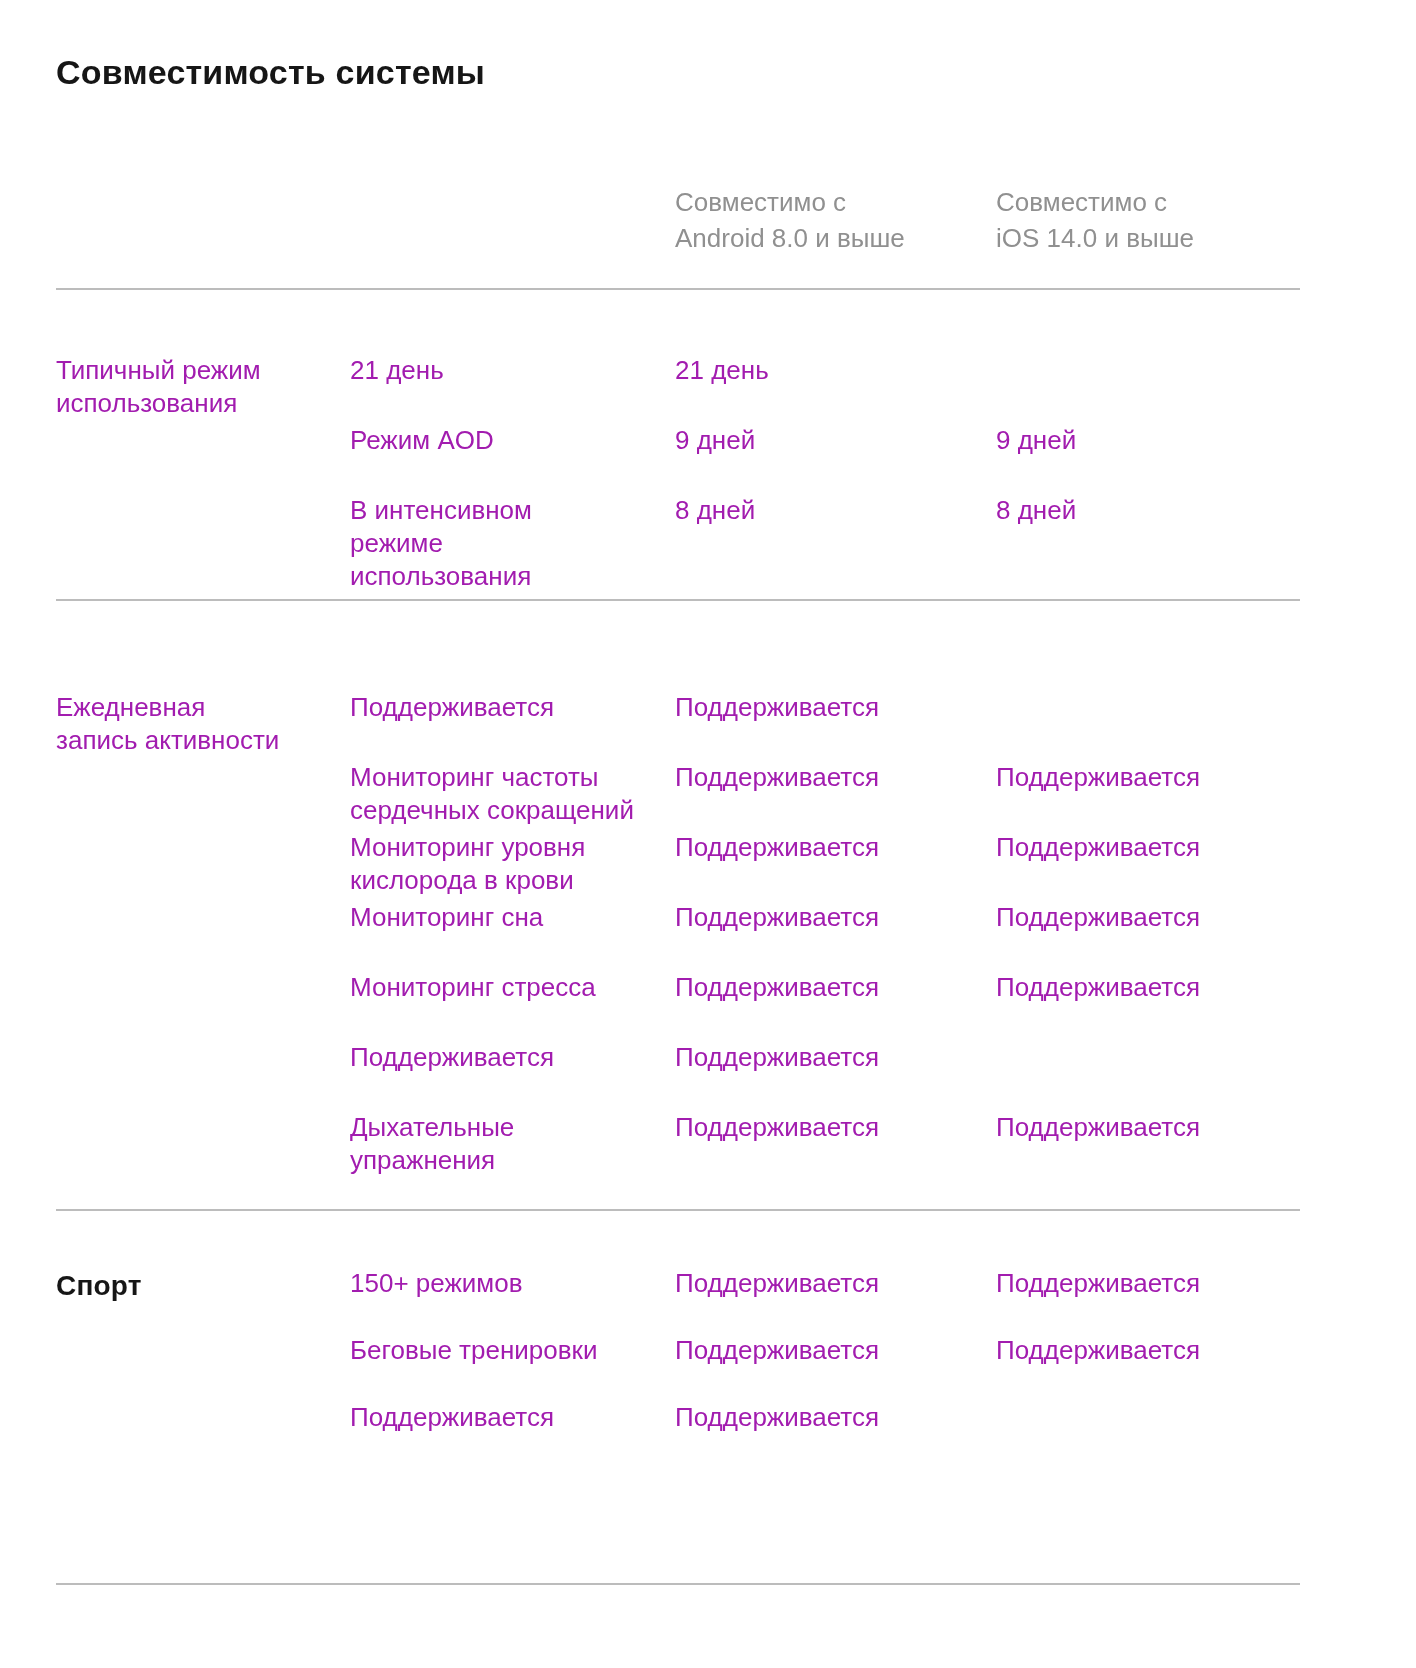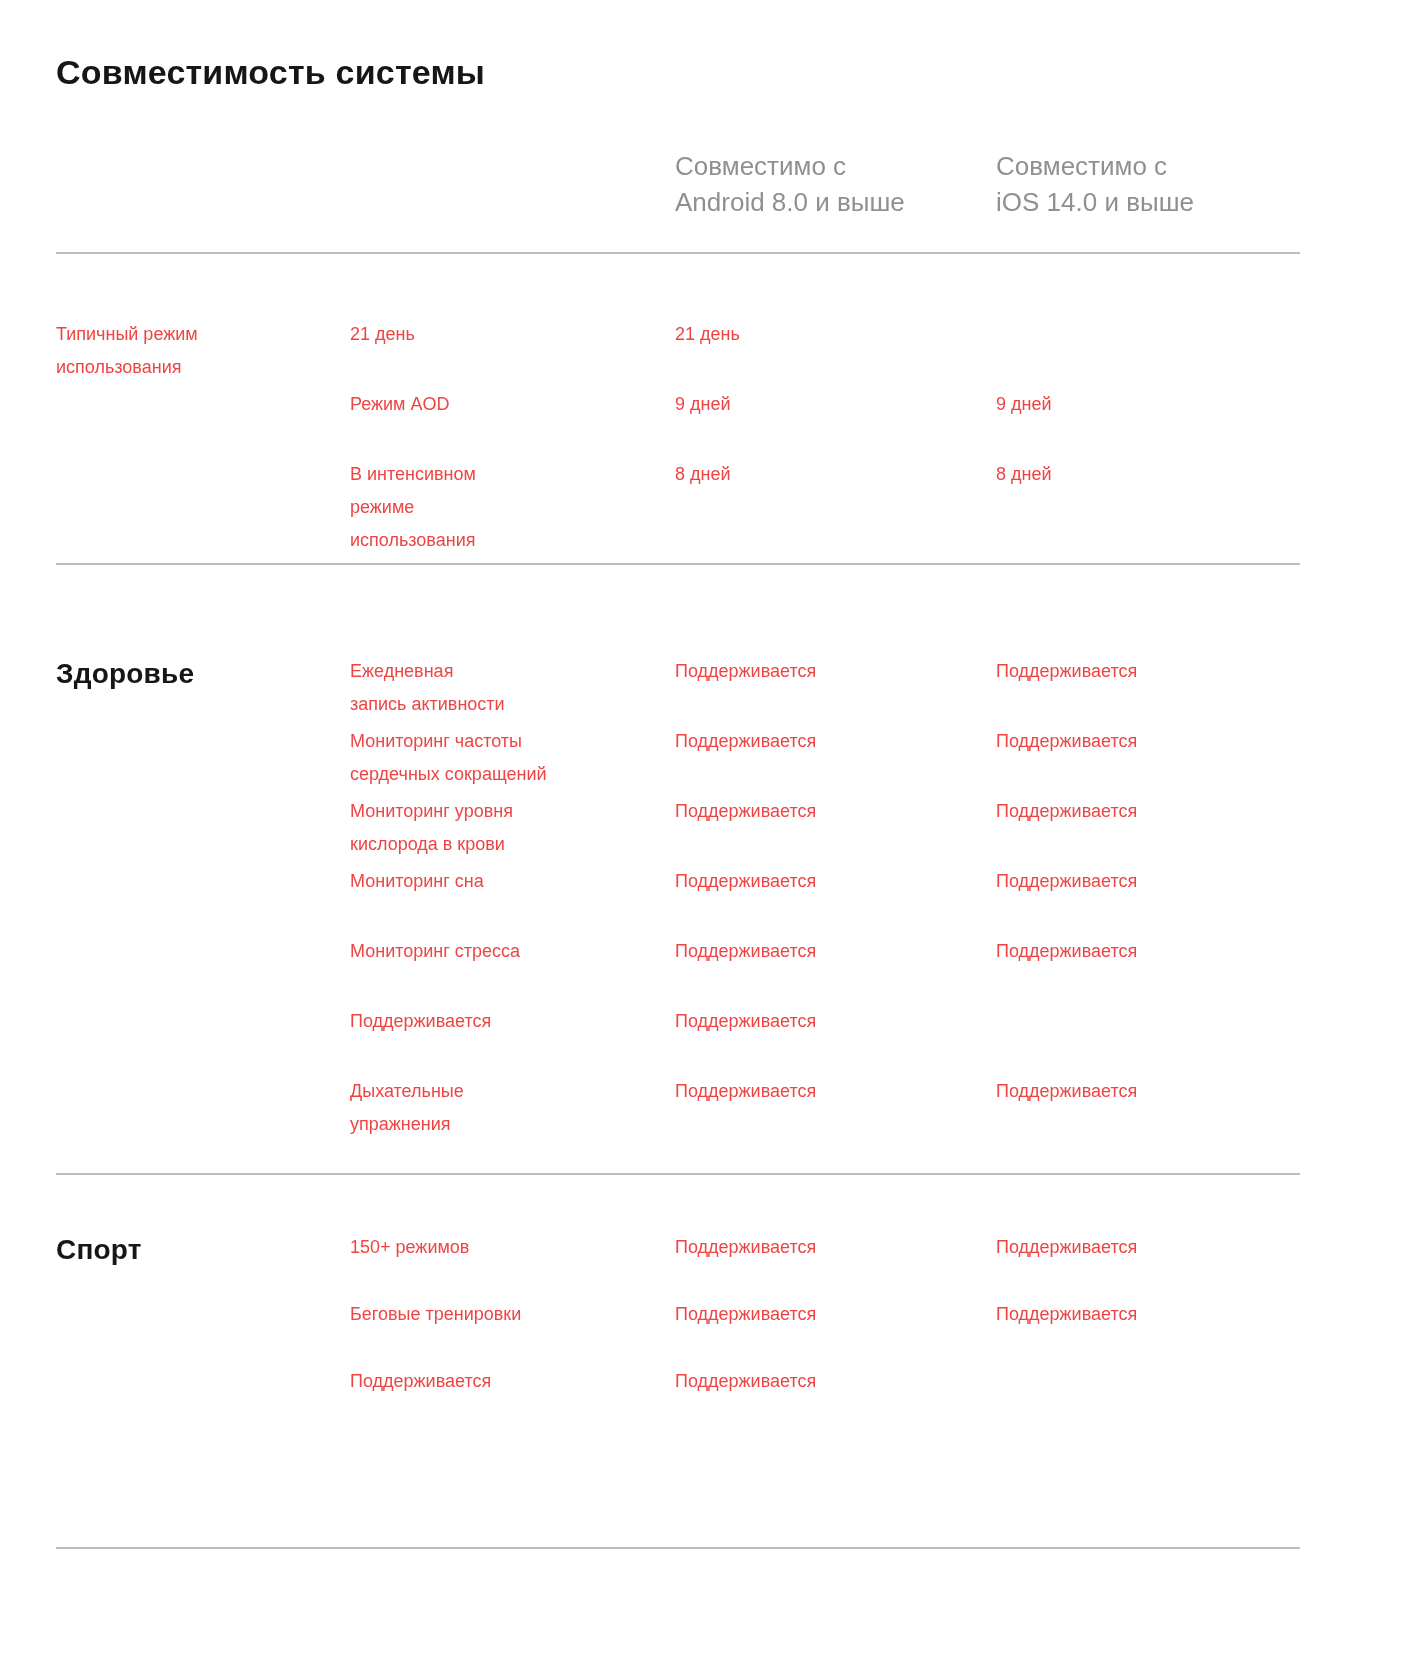--- a/index.html
+++ b/index.html
@@ -20,21 +20,21 @@
     line-height: 40px;
     font-weight: 700;
     color: #161616;
     letter-spacing: 0.2px;
   }
   .grid-row {
     display: grid;
     grid-template-columns: 294px 325px 321px 1fr;
     align-items: start;
   }
-  .header-row { margin-top: 56px; }
+  .header-row { margin-top: 92px; }
   .col-header {
     font-size: 26px;
     line-height: 36px;
     color: #909090;
     white-space: pre-line;
     font-weight: 400;
   }
   .divider {
     margin-top: 0;
     height: 2px;
@@ -49,23 +49,23 @@
   .section--sport .row { min-height: 67px; }
   .section-label {
     font-size: 28px;
     line-height: 37px;
     font-weight: 700;
     color: #161616;
     white-space: pre-line;
     letter-spacing: 0.2px;
   }
   .feature, .value {
-    font-size: 18px;
+    font-size: 26px;
     line-height: 33px;
-    color: #ef4444;
+    color: #a21caf;
     white-space: pre-line;
     font-weight: 400;
   }
   .feature { padding-right: 28px; }
 </style>
 </head>
 <body>
 
 <div class="page">
 
@@ -102,21 +102,20 @@
 использования</div>
       <div class="value">8 дней</div>
       <div class="value">8 дней</div>
     </div>
   </div>
 
   <div class="divider"></div>
 
   <div class="section section--health">
     <div class="grid-row row">
-      <div class="section-label">Здоровье</div>
       <div class="feature">Ежедневная
 запись активности</div>
       <div class="value">Поддерживается</div>
       <div class="value">Поддерживается</div>
     </div>
     <div class="grid-row row">
       <div></div>
       <div class="feature">Мониторинг частоты
 сердечных сокращений</div>
       <div class="value">Поддерживается</div>

